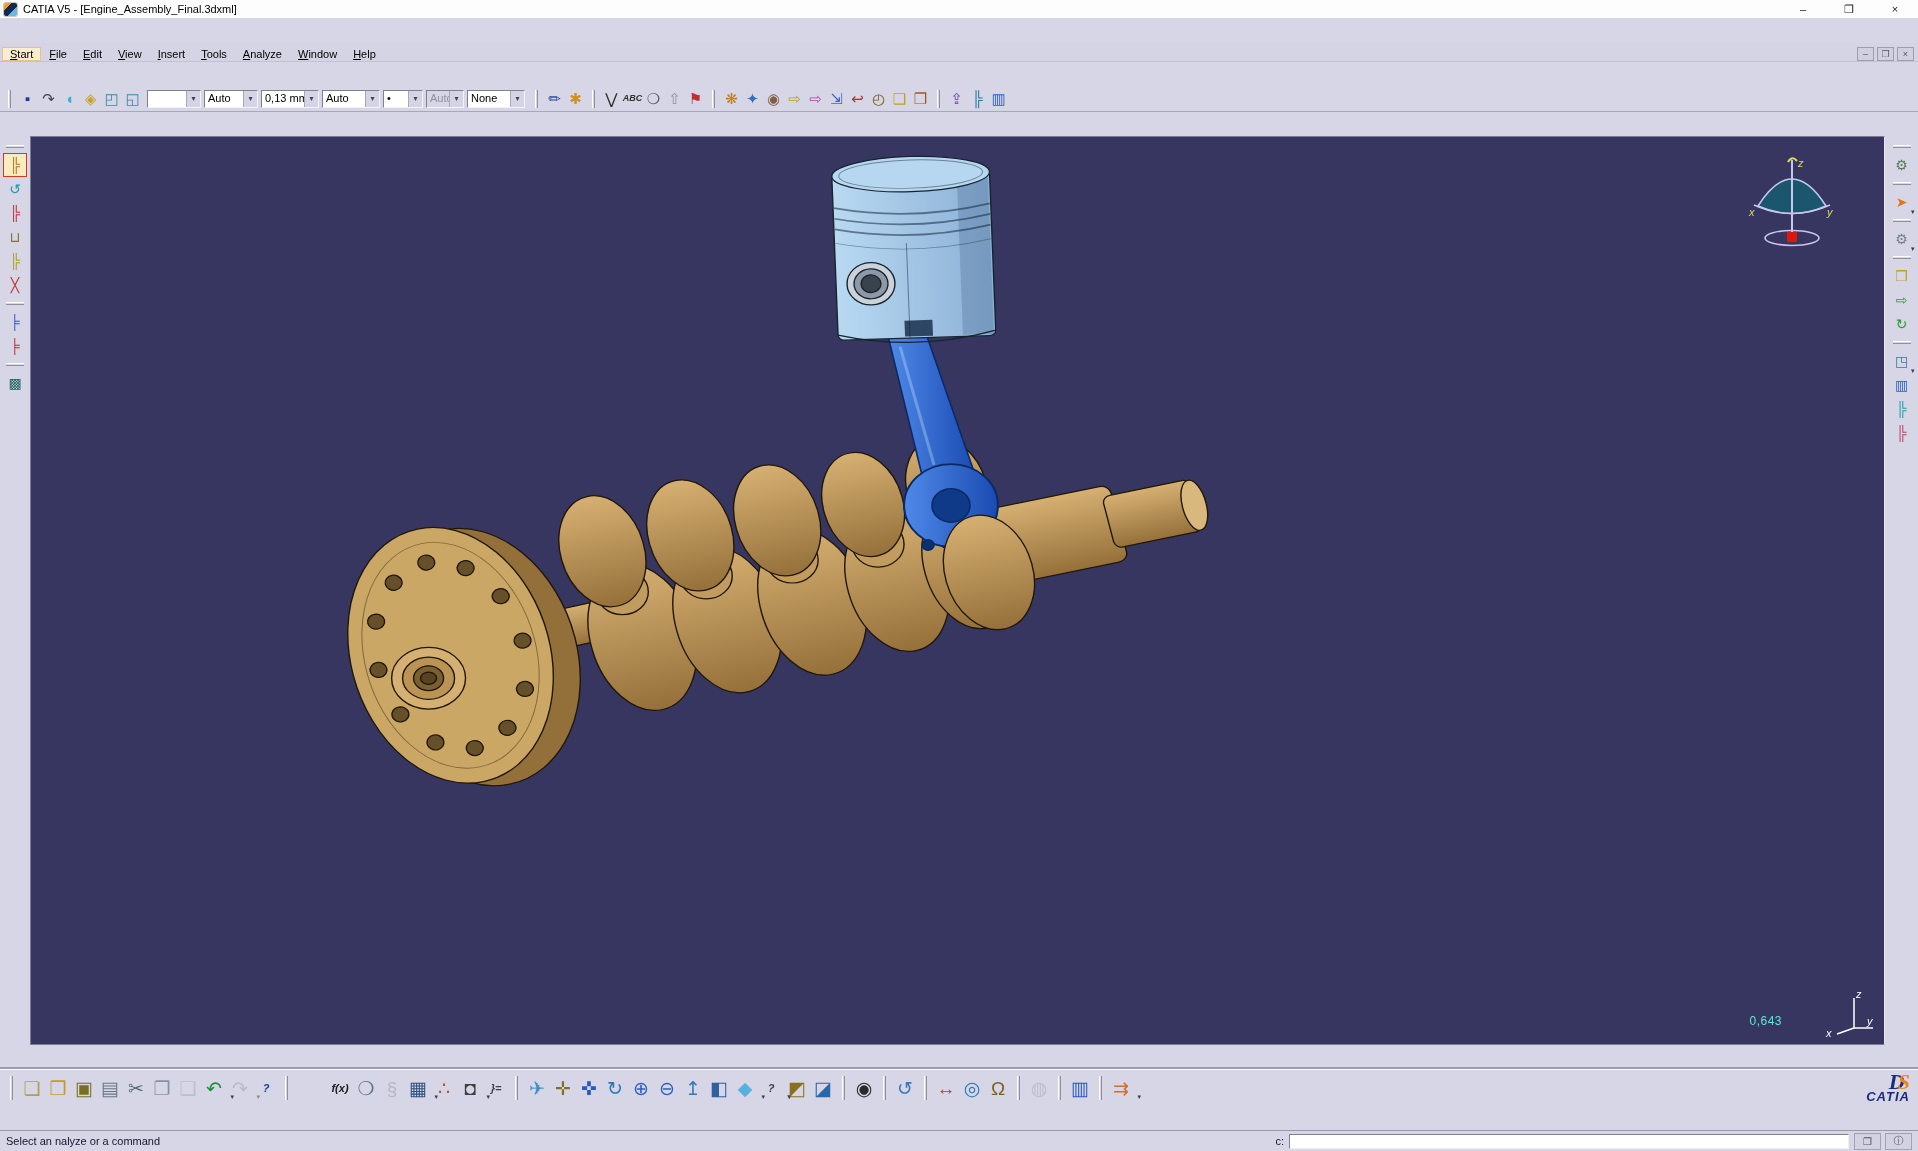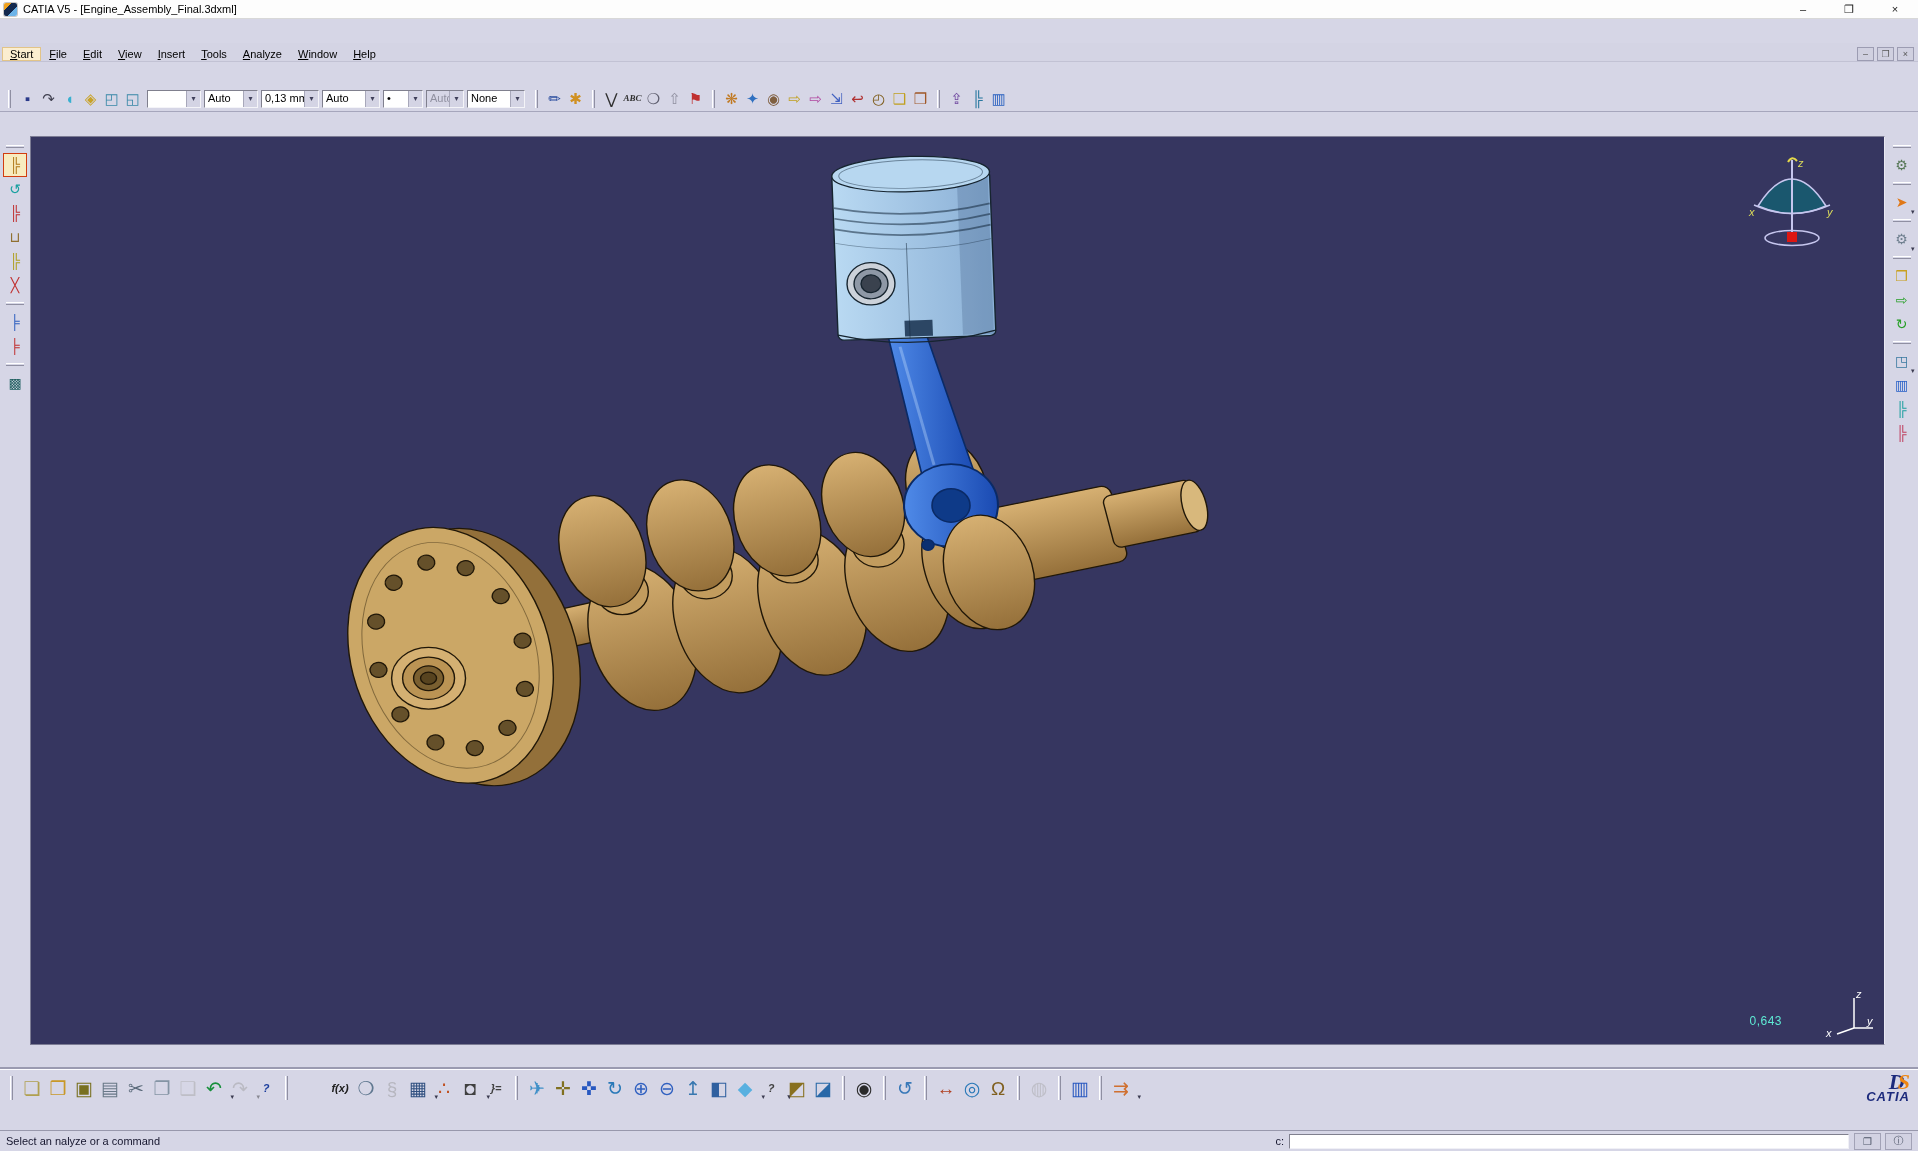--- a/index.html
+++ b/index.html
@@ -150,21 +150,21 @@
           <span class="cval">None</span>
           <span class="cbtn">▾</span>
         </span>
       </span>
     <span class="hstrip">
         <span class="grip"></span>
         <span class="tbicon" style="color: rgb(44, 79, 160);">✏</span>
         <span class="tbicon" style="color: rgb(208, 144, 32);">✱</span>
         <span class="grip"></span>
         <span class="tbicon" style="color: rgb(48, 48, 48);">⋁</span>
-        <span class="tbicon txt" style="color: rgb(48, 48, 48); font-family: Liberation Serif, serif;">ABC</span>
+        <span class="tbicon txt" style="color: rgb(48, 48, 48);">ABC</span>
         <span class="tbicon" style="color: rgb(96, 96, 112);">❍</span>
         <span class="tbicon" style="color: rgb(144, 144, 160);">⇧</span>
         <span class="tbicon" style="color: rgb(192, 48, 48);">⚑</span>
         <span class="grip"></span>
         <span class="tbicon" style="color: rgb(192, 120, 32);">❋</span>
         <span class="tbicon" style="color: rgb(48, 112, 192);">✦</span>
         <span class="tbicon" style="color: rgb(128, 96, 64);">◉</span>
         <span class="tbicon" style="color: rgb(192, 160, 32);">⇨</span>
         <span class="tbicon" style="color: rgb(176, 72, 160);">⇨</span>
         <span class="tbicon" style="color: rgb(64, 96, 192);">⇲</span>

